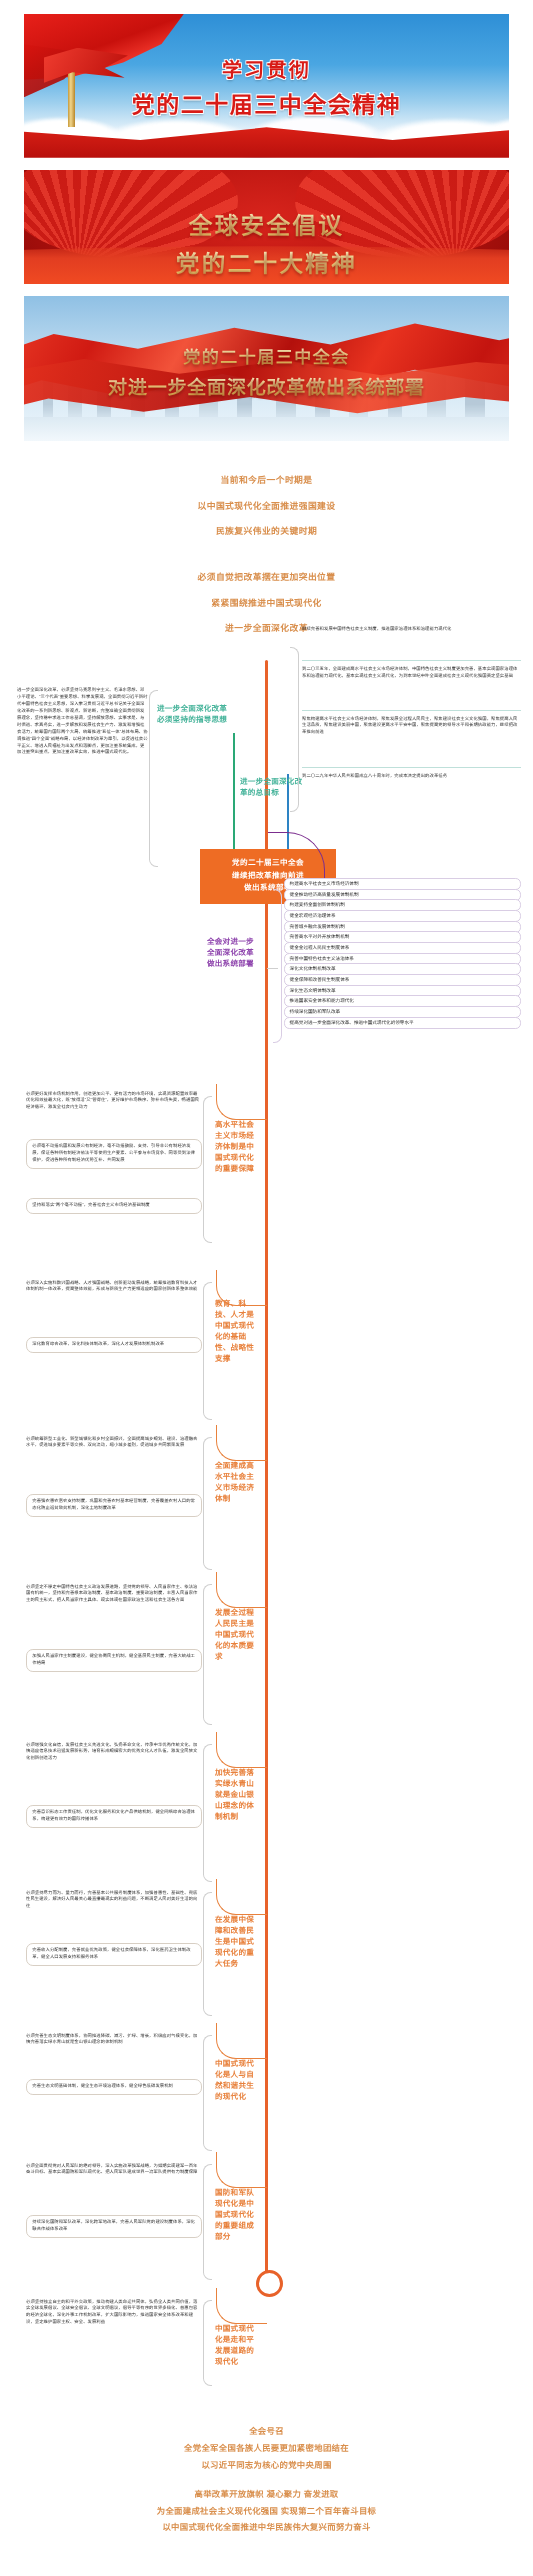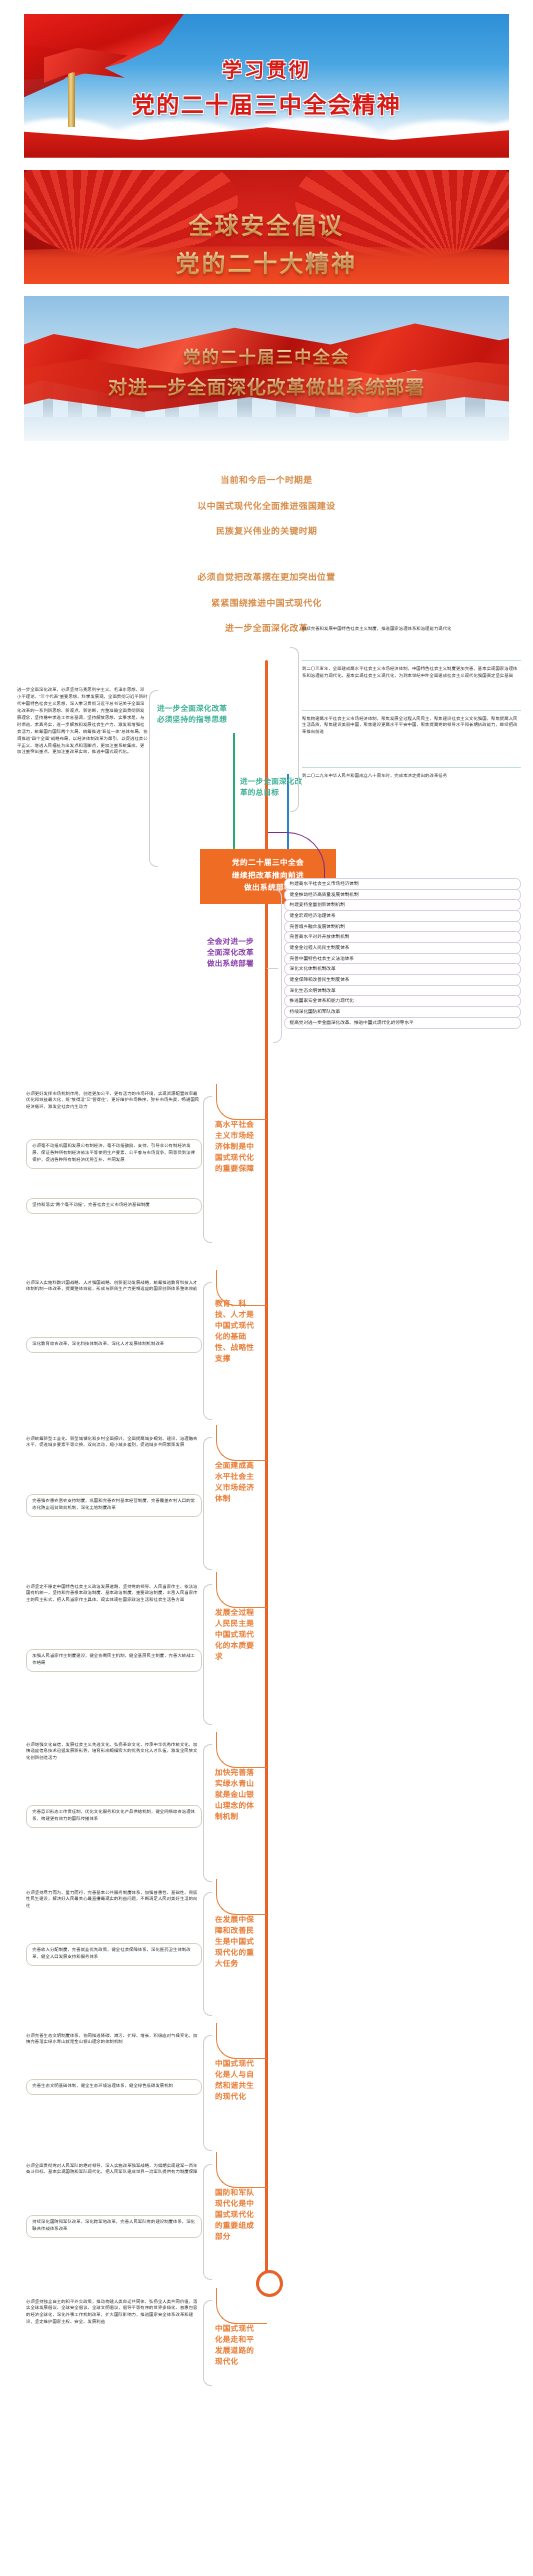--- a/index.html
+++ b/index.html
@@ -277,15 +277,24 @@
     <div class="dbox" style="left:26px;top:1555px;width:163px;">持续深化国防和军队改革，深化跨军地改革，完善人民军队党的建设制度体系，深化联合作战体系改革</div>
 
   <div class="bcurve" style="left: 216px; top: 1628px; width: 50px; height: 35px;"></div>
       <div class="blabel orange" style="left: 215px; top: 1663px; width: 46px;">中国式现代化是走和平发展道路的现代化</div>
       <div class="vbracket" style="left: 203px; top: 1640px; width: 7.6px; height: 84px;"></div>
       <div class="dplain" style="left: 26px; top: 1639px; width: 174px;">必须坚持独立自主的和平外交政策，推动构建人类命运共同体，弘扬全人类共同价值，落实全球发展倡议、全球安全倡议、全球文明倡议，倡导平等有序的世界多极化、普惠包容的经济全球化，深化外事工作机制改革，扩大国际影响力，推进国家安全体系改革和建设，坚定维护国家主权、安全、发展利益</div>
     </div>
 
   <div style="position:relative;width:533px;height:0;"></div>
 
+  <div class="footer">
+    <p>全会号召</p>
+    <p>全党全军全国各族人民要更加紧密地团结在</p>
+    <p>以习近平同志为核心的党中央周围</p>
+    <div class="gap"></div>
+    <p>高举改革开放旗帜 凝心聚力 奋发进取</p>
+    <p>为全面建成社会主义现代化强国 实现第二个百年奋斗目标</p>
+    <p>以中国式现代化全面推进中华民族伟大复兴而努力奋斗</p>
+  </div>
 
 </div>
 
 
 </body></html>

